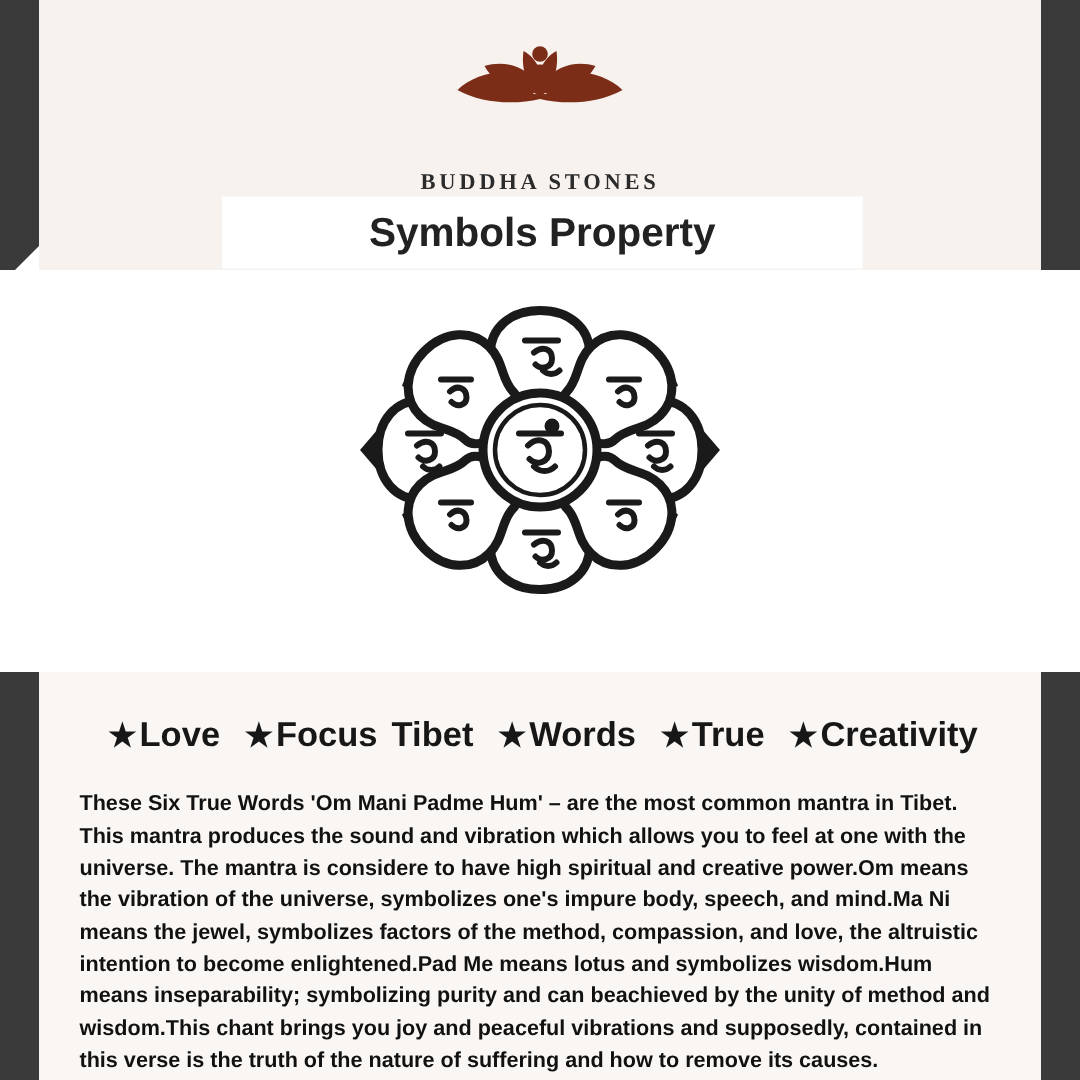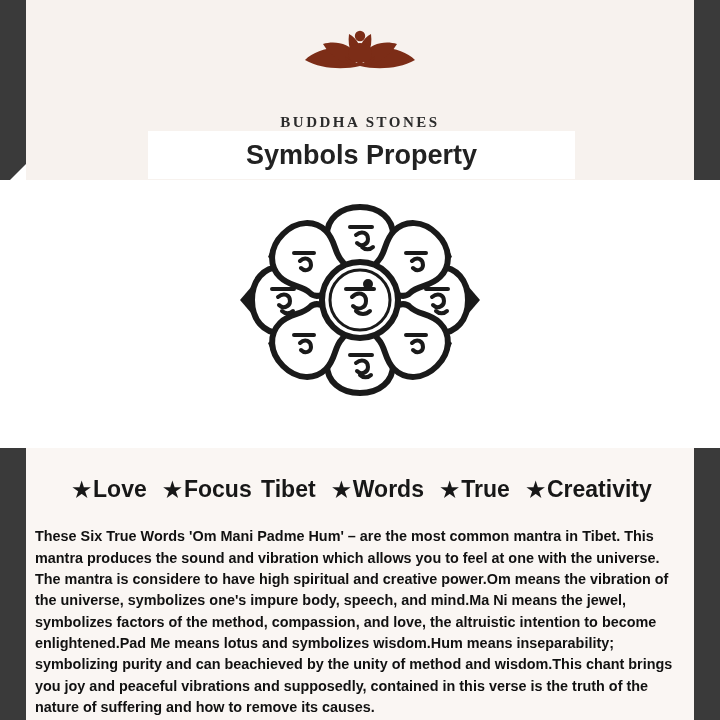--- a/index.html
+++ b/index.html
@@ -174,21 +174,21 @@
     color: #171717;
   }
   .keywords .kw { margin-right: 3px; margin-top: 32px; }
 
   
   .body-text {
     position: absolute;
     top: 512px;
     left: 26px;
     width: 672px;
-    padding: 0 9px;
+    padding: 0 27px;
     box-sizing: border-box;
     font-size: 14.4px;
     line-height: 1.48;
     color: #111111;
     text-align: left;
     font-family: "Liberation Sans", sans-serif;
     font-weight: bold;
   }
   .body-text .lead { font-weight: bold; }
   .body-text .term { font-weight: bold; }

